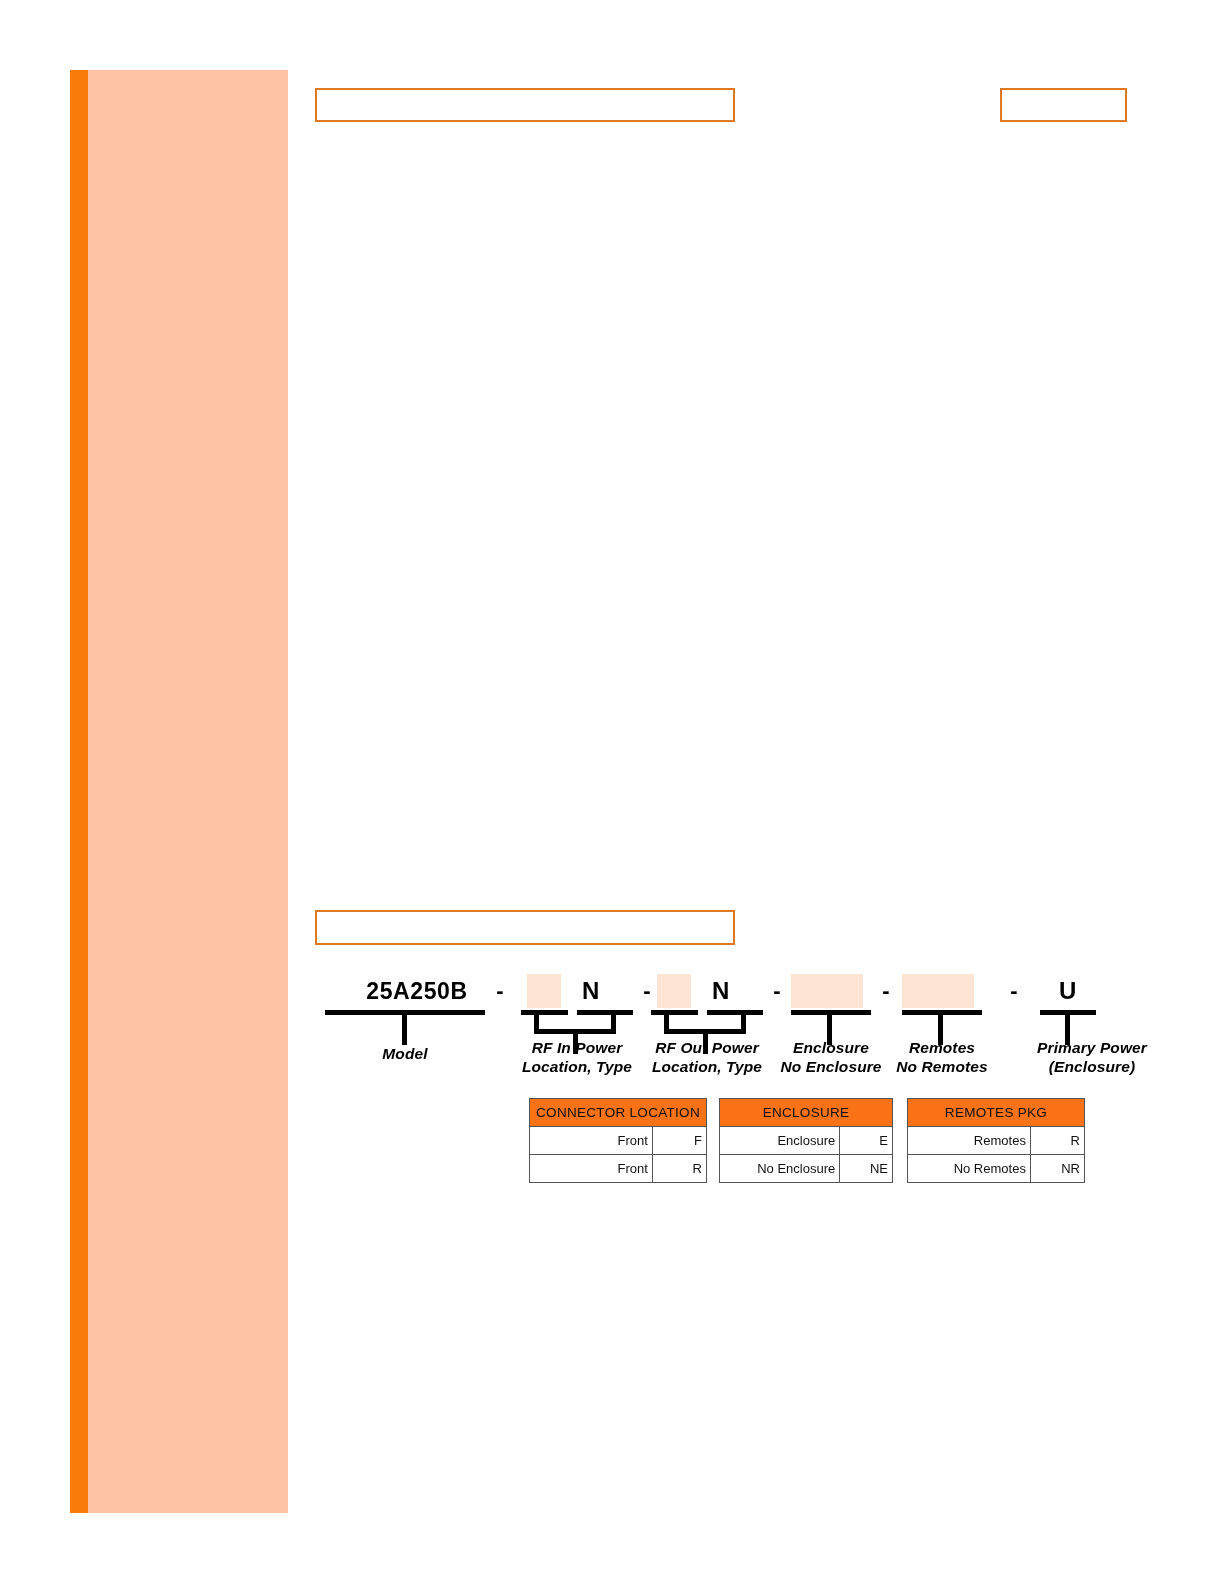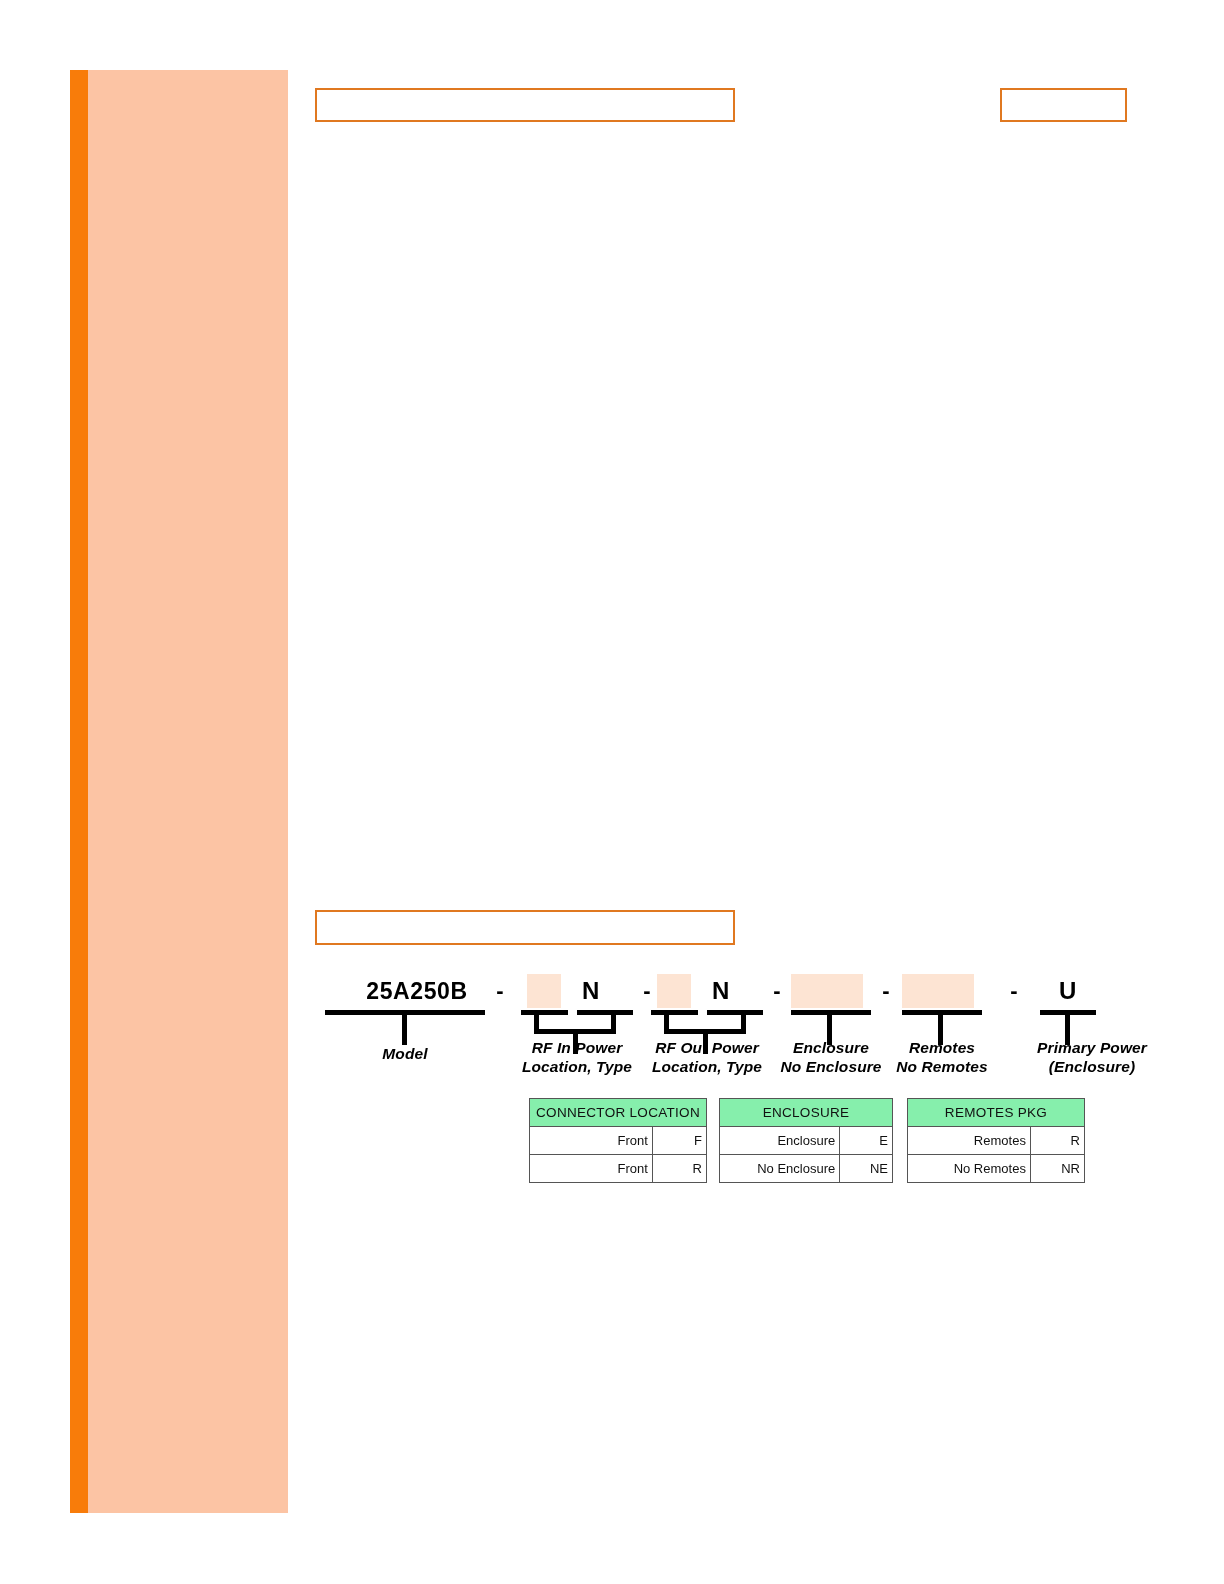--- a/index.html
+++ b/index.html
@@ -59,21 +59,21 @@
   .caption .l2{display:block;}
 
   
   #tables{position:absolute;left:529px;top:1098px;}
   table.opt{
     position:absolute;top:0;border-collapse:collapse;
     font-family:"Liberation Sans", sans-serif;
     background:#ffffff;
   }
   table.opt th{
-    background:#86efac;border:1px solid #555;
+    background:#f97316;border:1px solid #555;
     font-weight:normal;font-size:13.5px;color:#111;
     padding:6px 4px;text-align:center;letter-spacing:0.3px;
   }
   table.opt td{
     border:1px solid #555;font-size:13px;color:#111;
     padding:6px 4px;text-align:right;
   }
   table.opt td.lbl{width:116px;}
   table.opt td.cd{width:46px;}
   #tbl-connector{left:0px;width:178px;}

